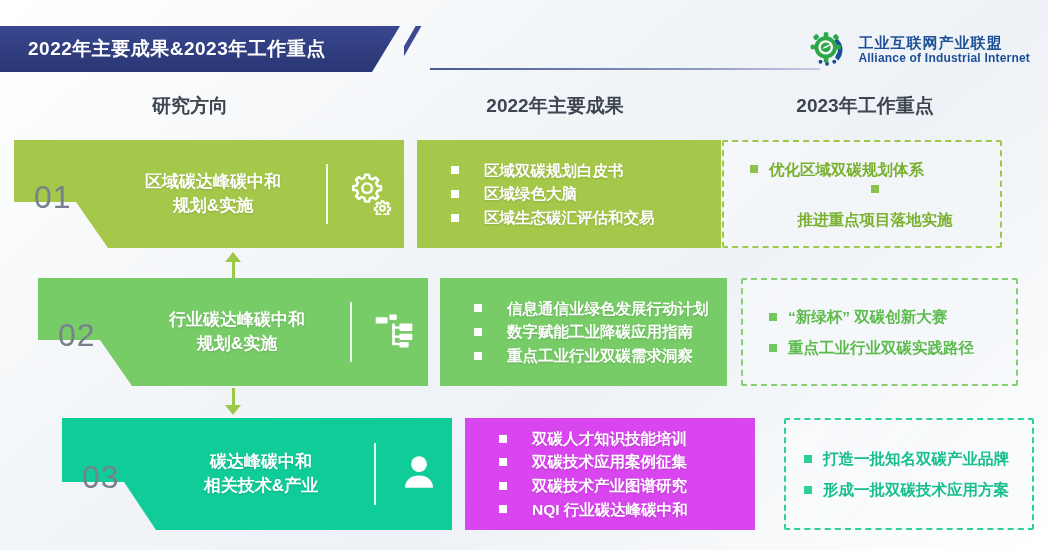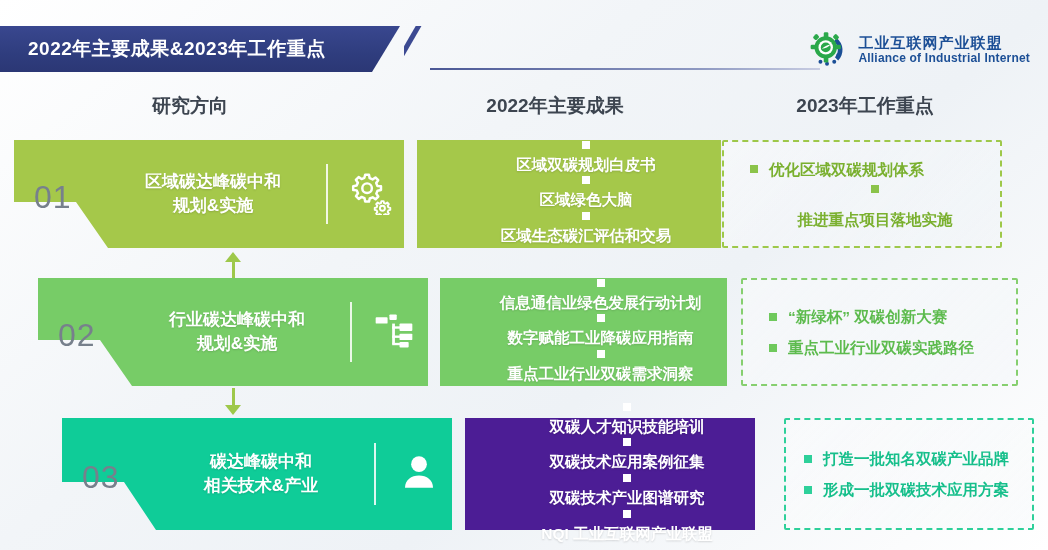--- a/index.html
+++ b/index.html
@@ -76,22 +76,22 @@
   .dir-sep{position:absolute;top:22%;height:56%;width:2px;background:rgba(255,255,255,.85);}
   .dir-icon{position:absolute;top:50%;transform:translateY(-50%);}
 
   .ach{
     position:absolute;top:0;height:100%;
     display:flex;flex-direction:column;justify-content:center;
     padding-left:34px;box-sizing:border-box;
   }
   .ach li{
     list-style:none;color:#fff;font-size:15.5px;font-weight:bold;
-    line-height:1.52;display:flex;align-items:center;gap:4px;
-    text-shadow:0 1px 2px rgba(0,0,0,.14);white-space:nowrap;flex-direction:column;
+    line-height:1.52;display:flex;align-items:center;gap:25px;
+    text-shadow:0 1px 2px rgba(0,0,0,.14);white-space:nowrap;
   }
   .ach ul{margin:0;padding:0;}
   .bul{width:8px;height:8px;background:#fff;flex:0 0 auto;display:inline-block;}
 
   .focus{
     position:absolute;top:0;height:100%;
     border:2px dashed #9ec84a;border-radius:2px;box-sizing:border-box;
     display:flex;flex-direction:column;justify-content:center;
     background:linear-gradient(135deg,rgba(255,255,255,.4),rgba(240,245,248,.25));
   }
@@ -291,37 +291,37 @@
       </div>
       <div class="dir-sep" style="left:312px;"></div>
       <div class="dir-icon" style="left:336px;">
         <svg width="42" height="42" viewBox="0 0 48 48" fill="#ffffff">
           <circle cx="24" cy="15" r="9"></circle>
           <path d="M8 42c0-9 7.2-14 16-14s16 5 16 14z"></path>
         </svg>
       </div>
     </div>
 
-    <div class="ach" style="left:465px;width:290px;background:#4c1d95;text-align:right;">
+    <div class="ach" style="left:465px;width:290px;background:#d946ef;text-align:right;">
       <ul>
         <li>
             <span class="bul"></span>
             <span>双碳人才知识技能培训</span>
           </li>
         <li>
             <span class="bul"></span>
             <span>双碳技术应用案例征集</span>
           </li>
         <li>
             <span class="bul"></span>
             <span>双碳技术产业图谱研究</span>
           </li>
         <li>
             <span class="bul"></span>
-            <span>NQI 工业互联网产业联盟</span>
+            <span>NQI 行业碳达峰碳中和</span>
           </li>
       </ul>
     </div>
 
     <div class="focus" style="left:784px;width:250px;border-color:#2ed09a;text-align:center;">
       <ul style="padding-left:18px;">
         <li style="color:#16bf8b;">
             <span class="bul-g" style="background:#2ed09a;"></span>
             <span>打造一批知名双碳产业品牌</span>
           </li>

